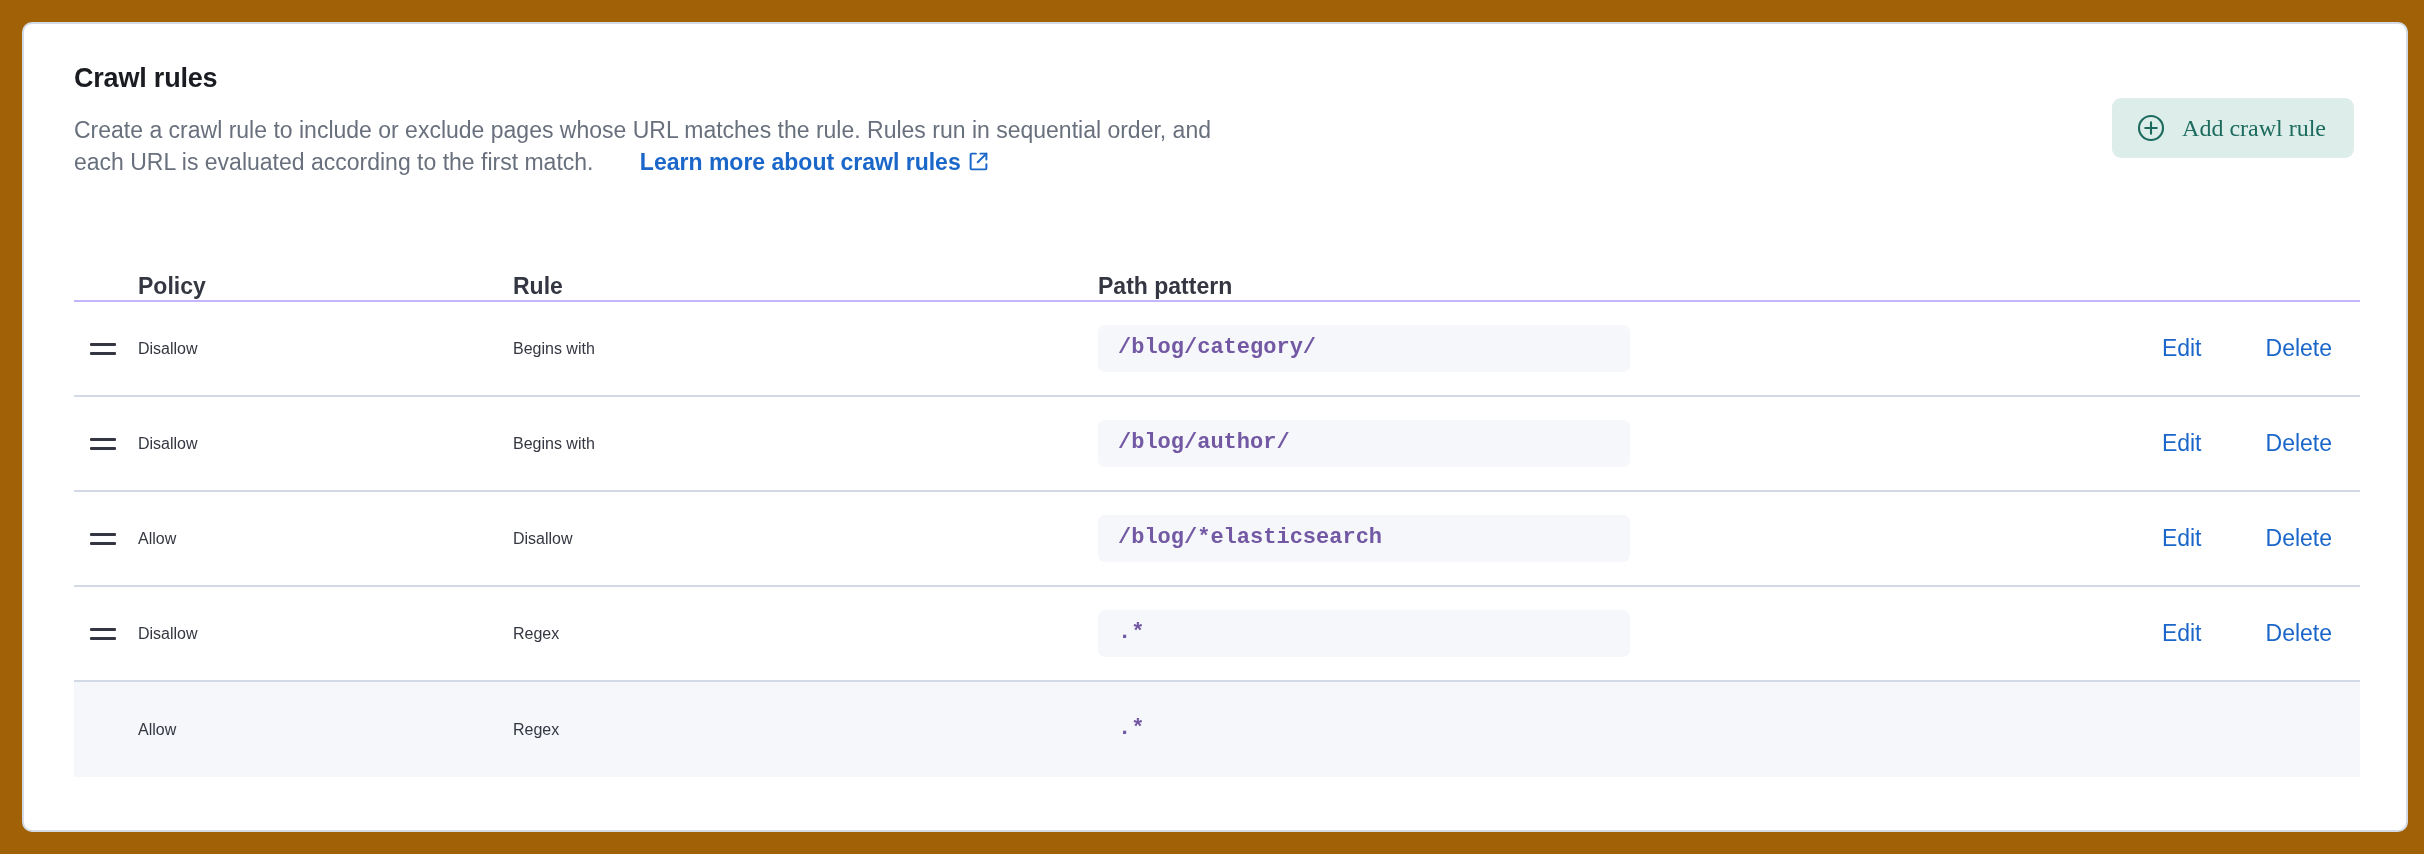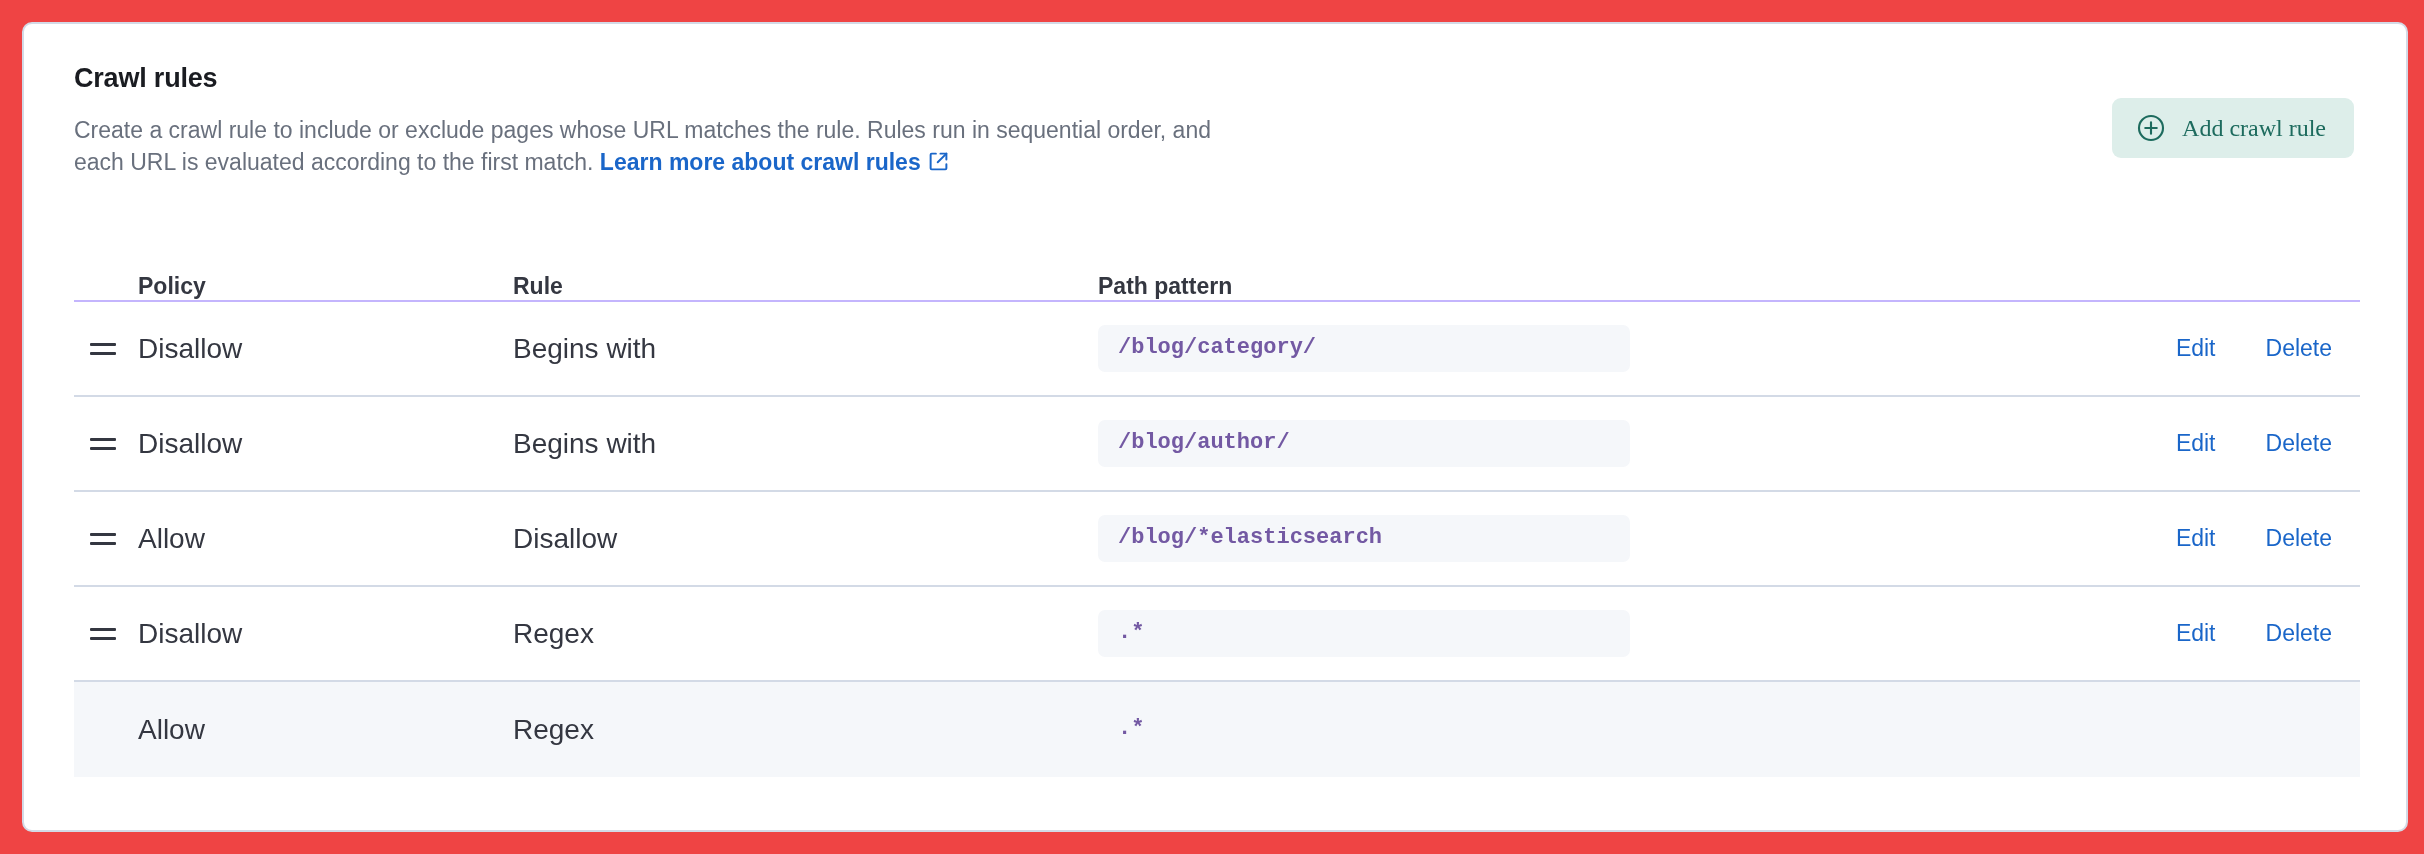--- a/index.html
+++ b/index.html
@@ -9,21 +9,21 @@
     height: 854px;
     background: #FFFFFF;
     font-family: "Liberation Sans", sans-serif;
     -webkit-font-smoothing: antialiased;
   }
 
   .page {
     position: relative;
     width: 2424px;
     height: 854px;
-    background: #ef4444;
+    background: #a16207;
     overflow: hidden;
   }
 
   
   .card {
     position: absolute;
     left: 22px;
     top: 22px;
     width: 2386px;
     height: 810px;
@@ -64,20 +64,21 @@
     line-height: 1.42;
     color: #69707D;
     max-width: 1140px;
   }
 
   .card-desc .learn-link {
     color: #1A66C9;
     font-weight: 700;
     text-decoration: none;
     white-space: nowrap;
+    margin-left: 40px;
   }
 
   .ext-icon {
     display: inline-block;
     vertical-align: -2px;
     margin-left: 7px;
   }
 
   
   .add-btn {
@@ -120,30 +121,30 @@
     height: 95px;
     border-bottom: 2px solid #D3DAE6;
   }
   .t-row:last-child { border-bottom: none; }
   .t-row.highlight { background: #F5F7FA; }
 
   .c-handle { width: 64px; flex: 0 0 64px; display: flex; align-items: center; padding-left: 16px; }
   .c-policy { width: 375px; flex: 0 0 375px; }
   .c-rule   { width: 585px; flex: 0 0 585px; }
   .c-path   { flex: 1 1 auto; }
-  .c-acts   { width: 300px; flex: 0 0 300px; display: flex; justify-content: flex-end; gap: 50px; padding-right: 28px; }
+  .c-acts   { width: 300px; flex: 0 0 300px; display: flex; justify-content: flex-end; gap: 64px; padding-right: 28px; }
 
   .th {
     font-size: 23px;
     font-weight: 700;
     color: #343741;
   }
 
   .td {
-    font-size: 28px;
+    font-size: 16px;
     color: #343741;
     font-weight: 400;
   }
 
   .grab {
     display: inline-flex;
     flex-direction: column;
     gap: 6px;
     cursor: grab;
   }

